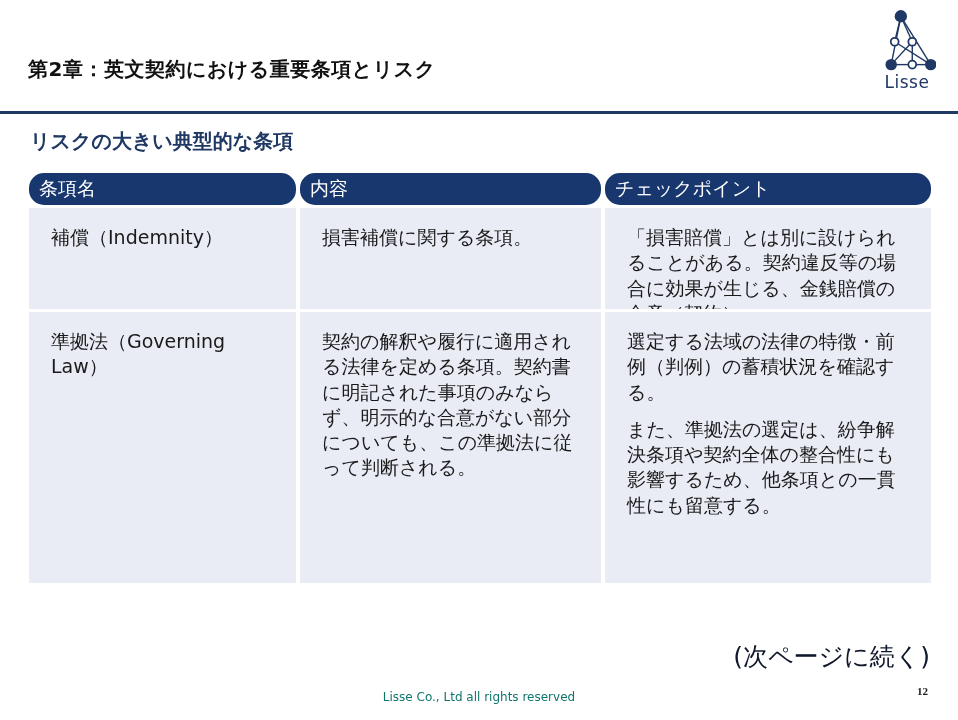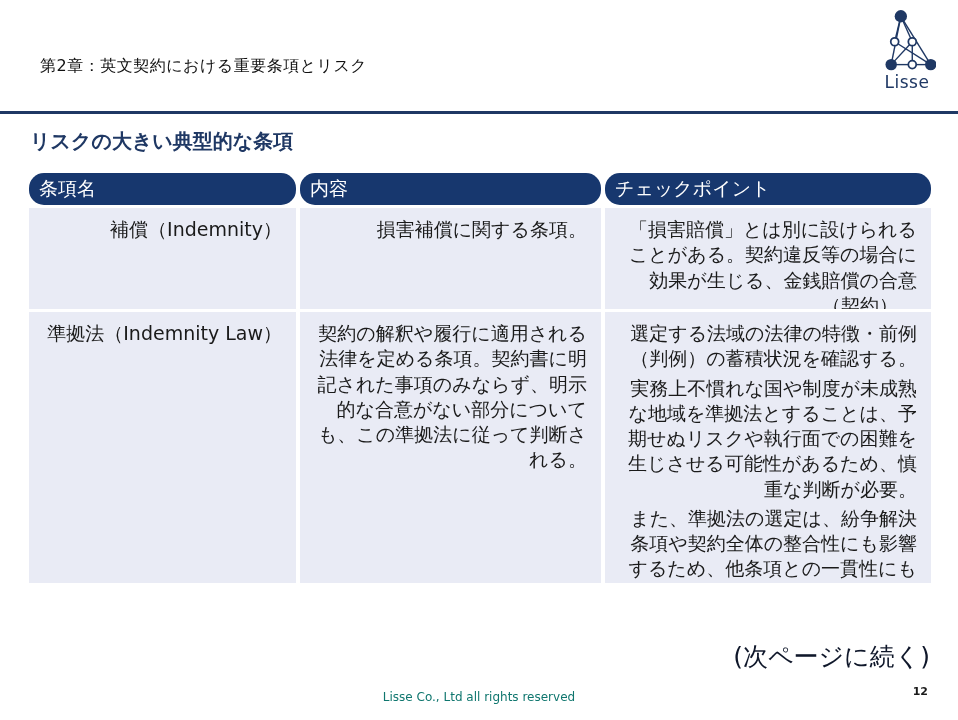--- a/index.html
+++ b/index.html
@@ -11,24 +11,24 @@
   }
   .slide {
     position: relative;
     width: 958px;
     height: 720px;
     background: #ffffff;
     overflow: hidden;
   }
   .title {
     position: absolute;
-    left: 40px;
+    left: 28px;
     top: 56px;
-    font-size: 16px;
-    font-weight: normal;
+    font-size: 20px;
+    font-weight: bold;
     color: #111111;
     letter-spacing: 0.5px;
     white-space: nowrap;
   }
   .divider {
     position: absolute;
     left: 0;
     top: 111px;
     width: 958px;
     height: 3px;
@@ -81,21 +81,21 @@
     border-radius: 15px;
   }
   .td {
     background: #e9ebf5;
     color: #1a1a1a;
     font-size: 19px;
     line-height: 1.33;
     padding: 5px 10px;
     overflow: hidden;
   }
-  .td p { margin: 4px; text-align: right; }
+  .td p { margin: 12px; }
   .continued {
     position: absolute;
     right: 28px;
     top: 640px;
     font-size: 25px;
     color: #0f172a;
     white-space: nowrap;
   }
   .footer {
     position: absolute;
@@ -106,20 +106,21 @@
     font-size: 12px;
     color: #0f766e;
   }
   .page-num {
     position: absolute;
     right: 30px;
     top: 685px;
     font-size: 11px;
     font-weight: bold;
     color: #1a1a1a;
+    font-family: Liberation Serif, serif;
   }
 </style>
 </head>
 <body>
 
 <div class="slide">
 
   <div class="title">第2章：英文契約における重要条項とリスク</div>
 
   <div class="logo">
@@ -160,28 +161,27 @@
       <p>補償（Indemnity）</p>
     </div>
     <div class="td">
       <p>損害補償に関する条項。</p>
     </div>
     <div class="td">
       <p>「損害賠償」とは別に設けられることがある。契約違反等の場合に効果が生じる、金銭賠償の合意（契約）。</p>
     </div>
 
     <div class="td">
-      <p>準拠法（Indemnity Law）</p>
+      <p>準拠法（Governing Law）</p>
     </div>
     <div class="td">
       <p>契約の解釈や履行に適用される法律を定める条項。契約書に明記された事項のみならず、明示的な合意がない部分についても、この準拠法に従って判断される。</p>
     </div>
     <div class="td">
       <p>選定する法域の法律の特徴・前例（判例）の蓄積状況を確認する。</p>
-      <p>実務上不慣れな国や制度が未成熟な地域を準拠法とすることは、予期せぬリスクや執行面での困難を生じさせる可能性があるため、慎重な判断が必要。</p>
       <p>また、準拠法の選定は、紛争解決条項や契約全体の整合性にも影響するため、他条項との一貫性にも留意する。</p>
     </div>
   </div>
 
   <div class="continued">(次ページに続く)</div>
 
   <div class="footer">Lisse Co., Ltd all rights reserved</div>
 
   <div class="page-num">12</div>
 

